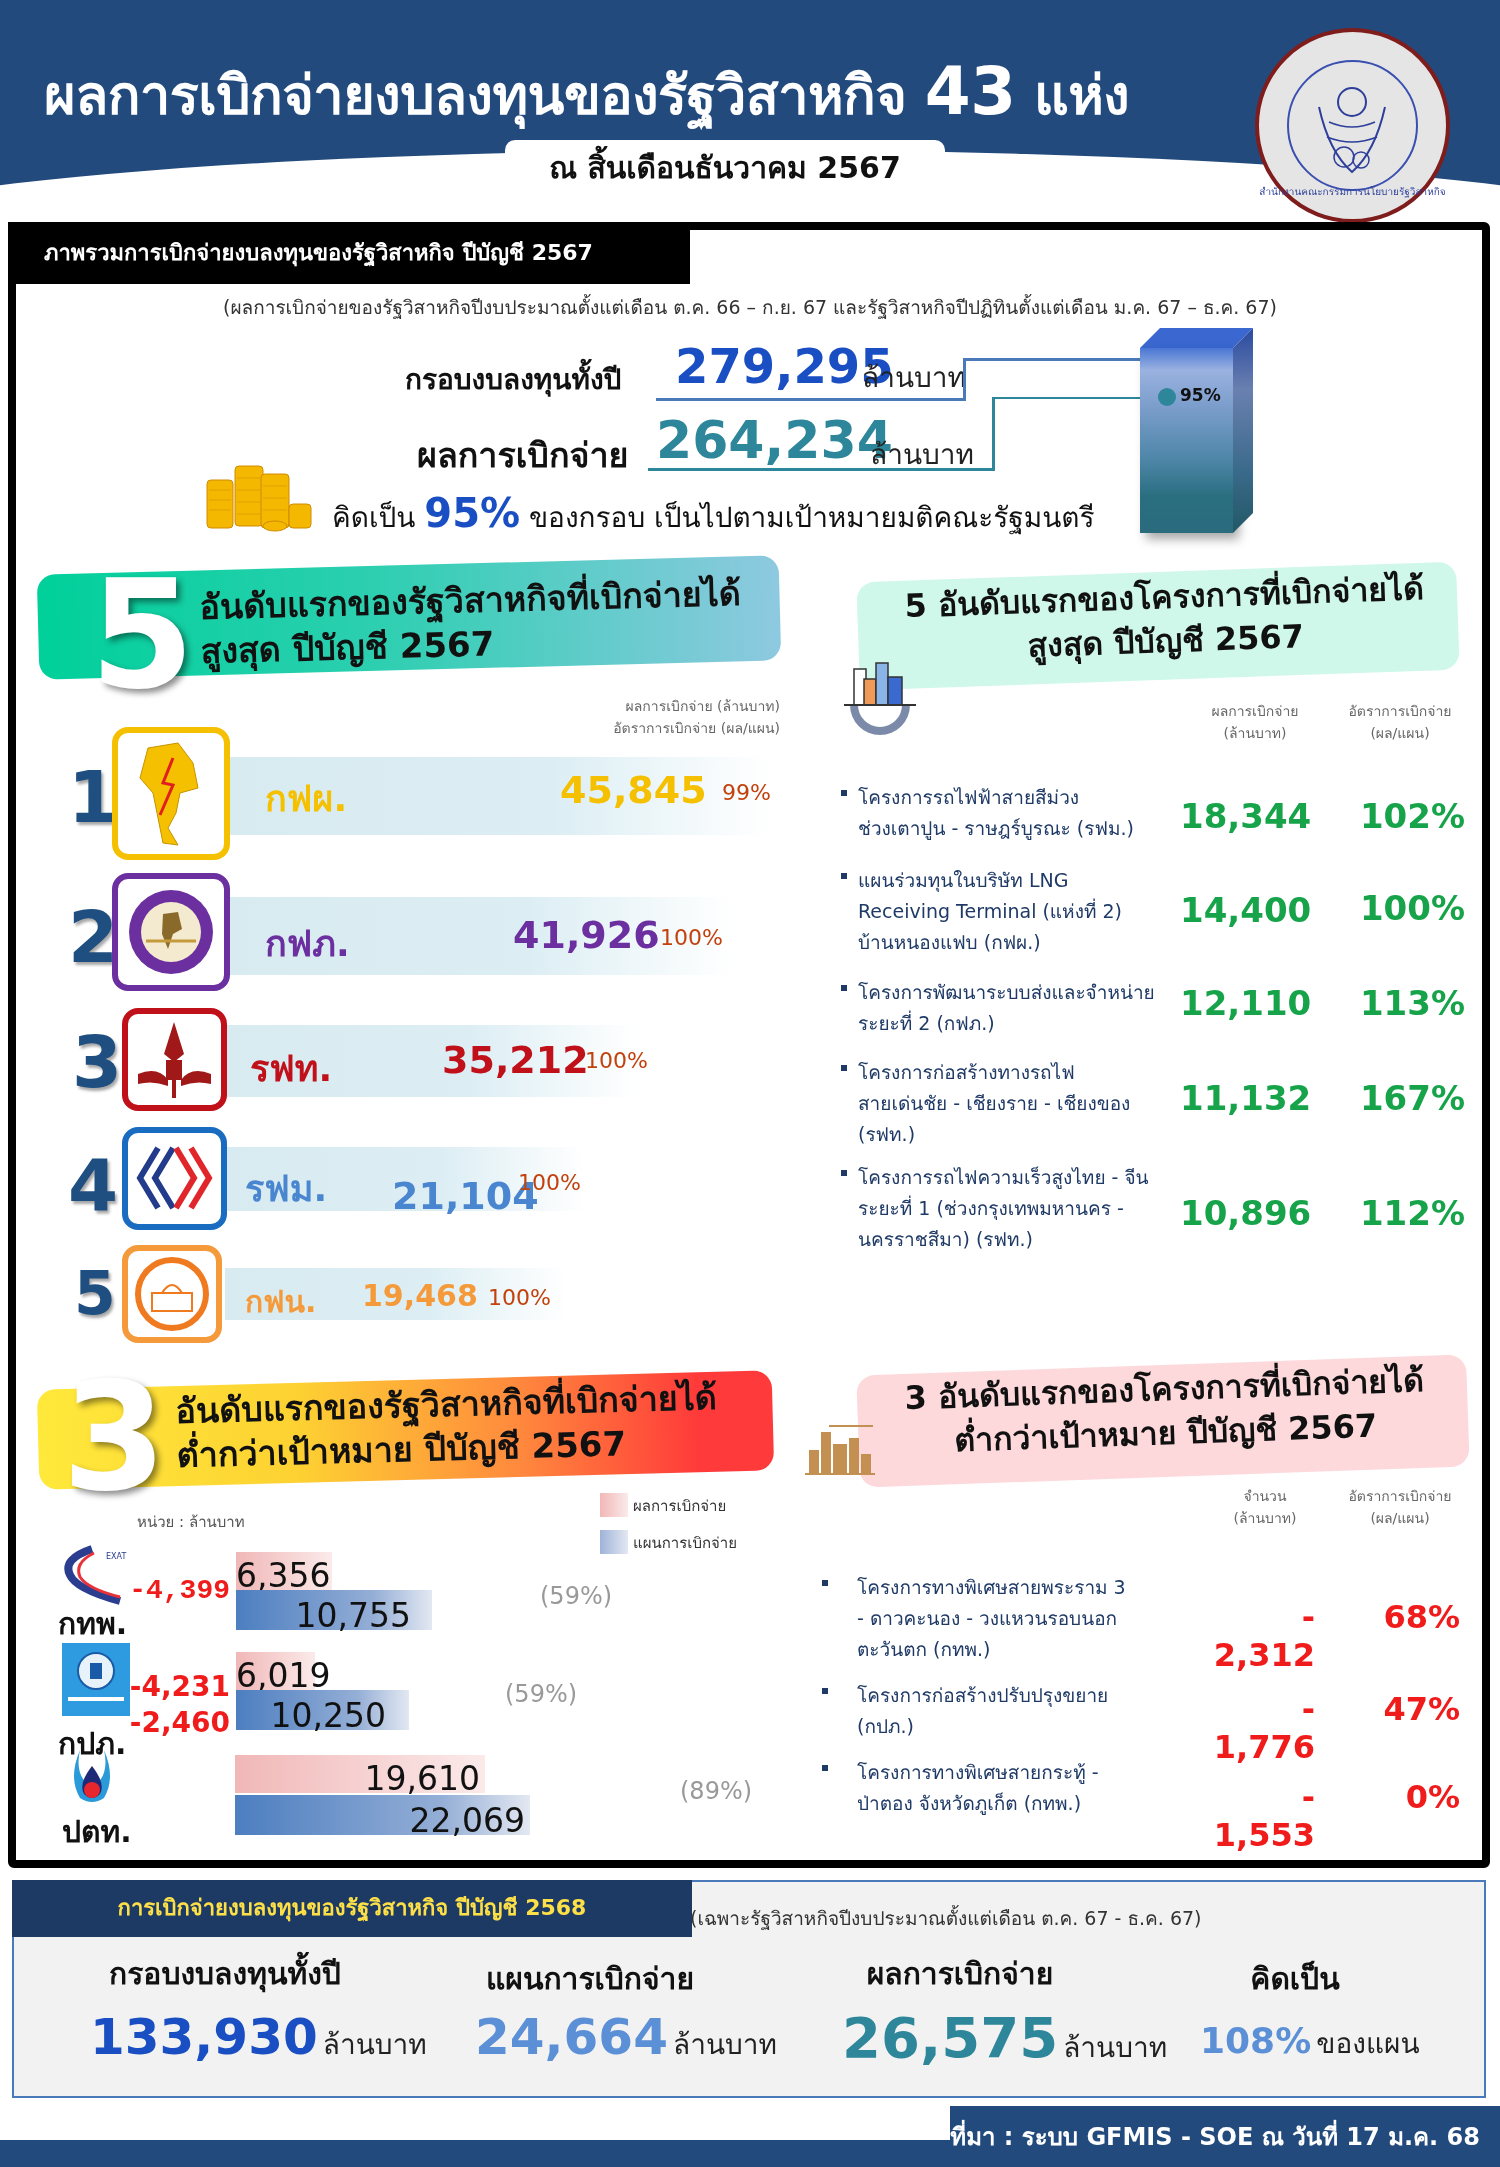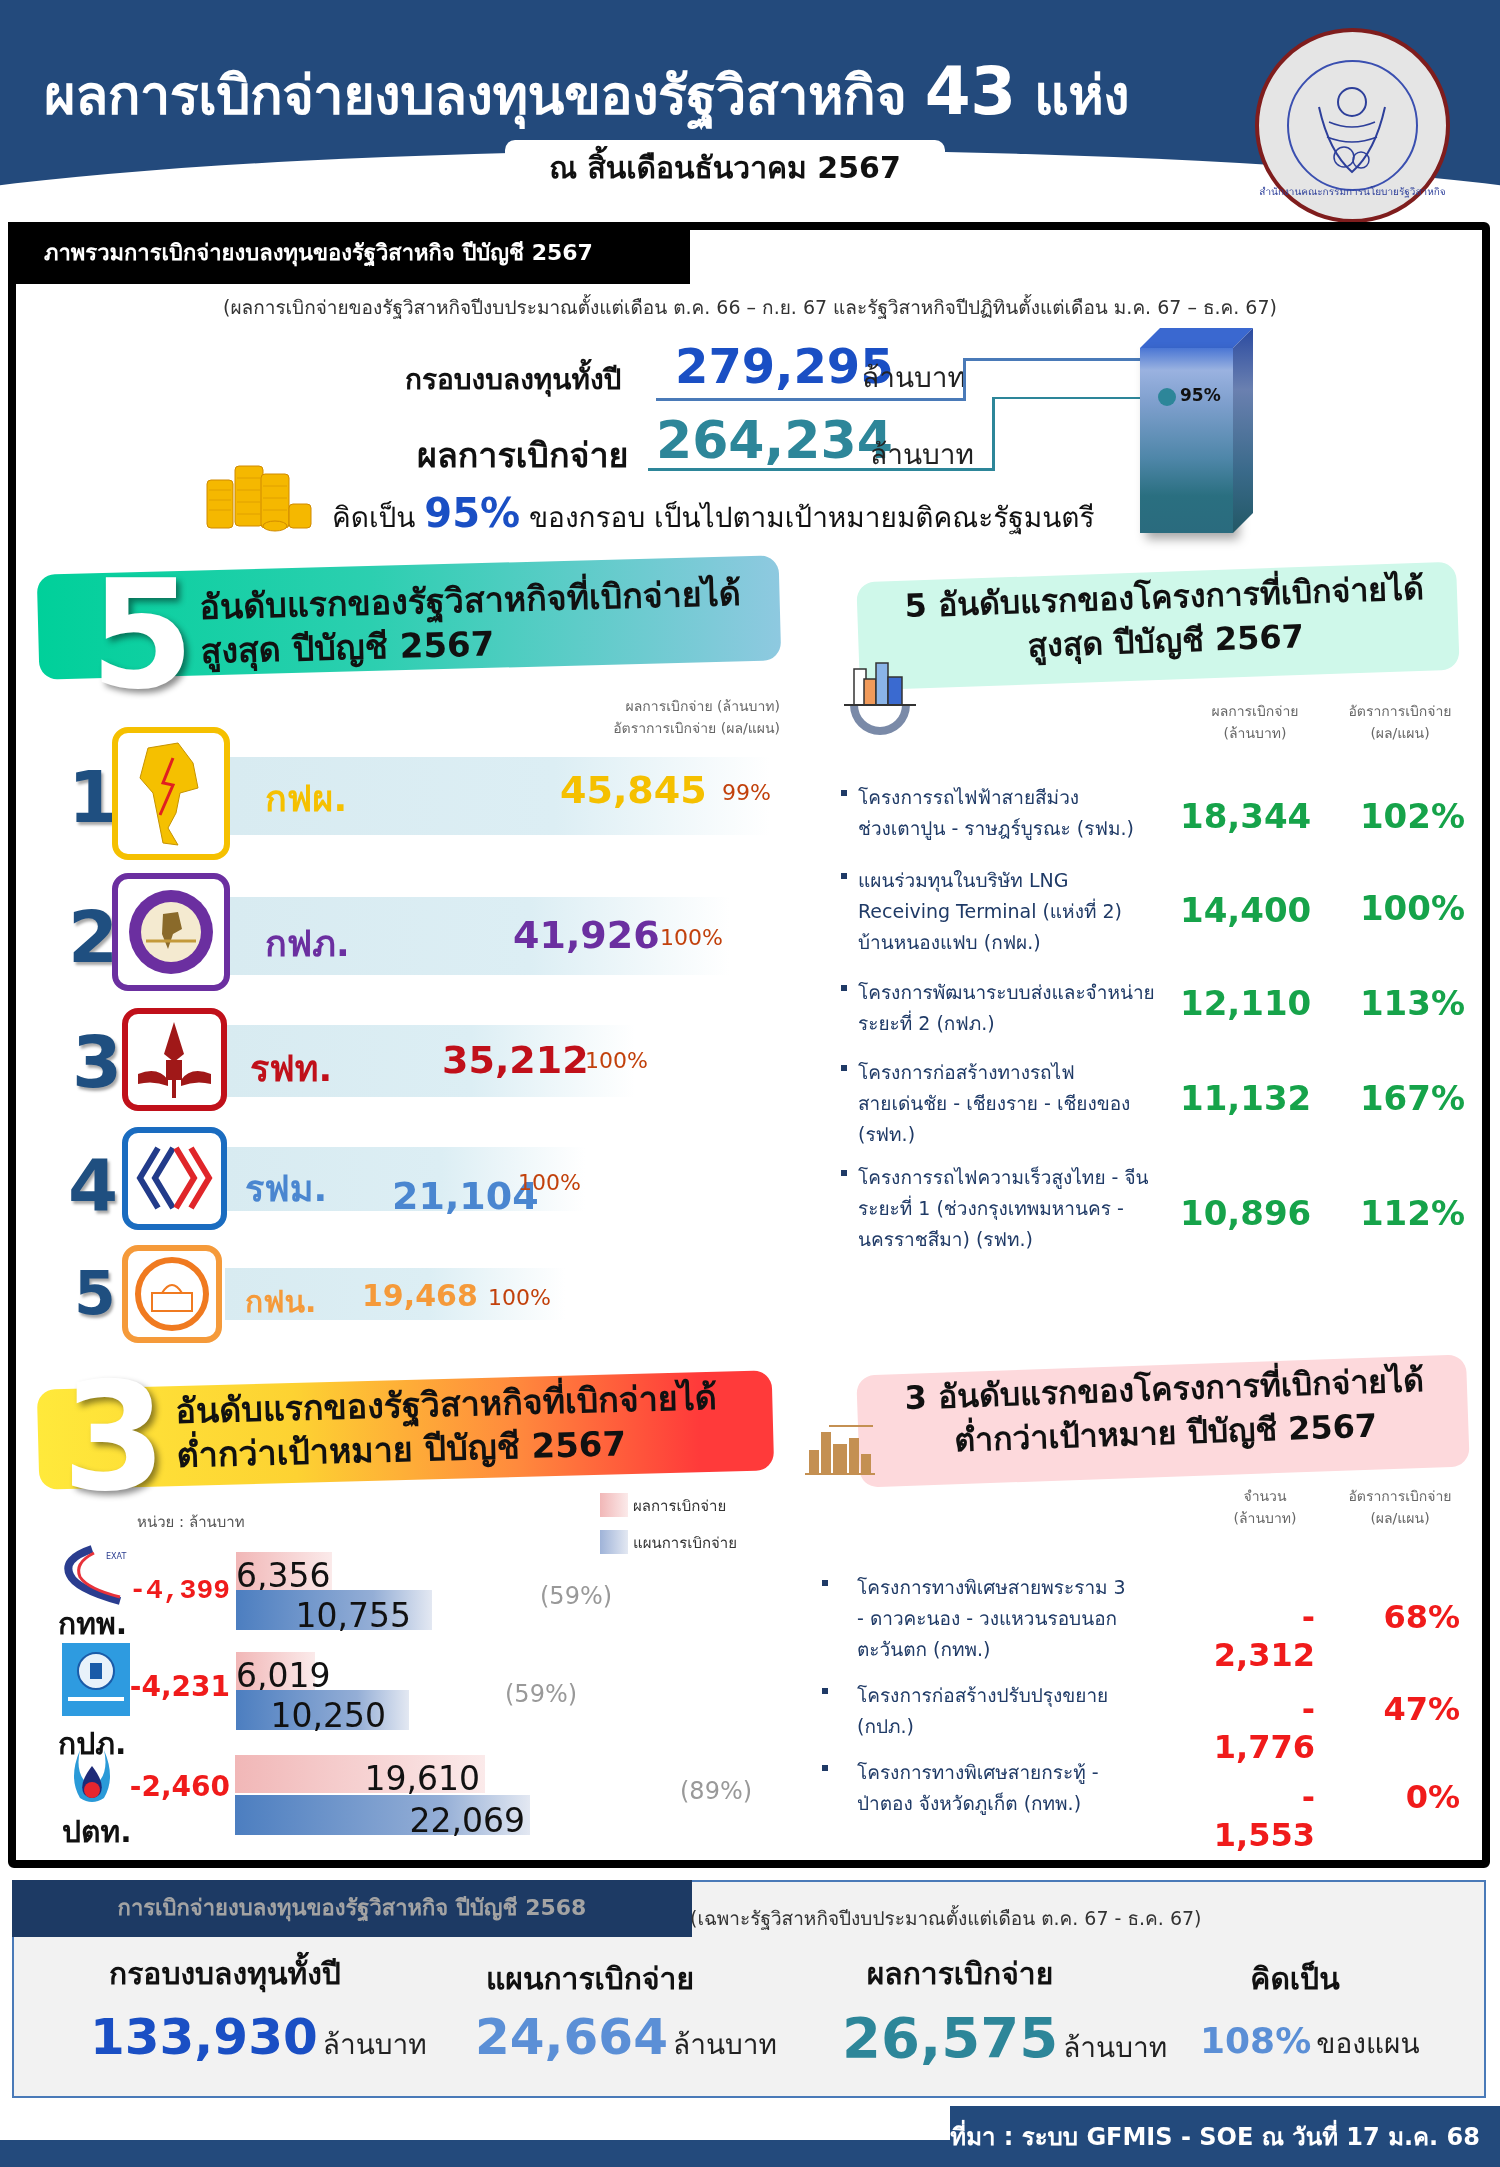--- a/index.html
+++ b/index.html
@@ -85,21 +85,21 @@
   .paren-pct { font-size: 24px; color: #999; }
   .short-name { font-size: 30px; font-weight: bold; color: #111; }
 
   .hdr-bot3-right { left: 858px; top: 1365px; width: 610px; height: 112px; background: #fdd9dc; border-radius: 18px; transform: rotate(-2deg); }
   .hdr-bot3-right-text { left: 880px; top: 1367px; width: 570px; text-align: center; transform: rotate(-2deg); font-size: 32px; }
   .build-icon { left: 805px; top: 1420px; width: 70px; height: 55px; }
   .neg-val { font-size: 32px; font-weight: bold; color: #f01b1b; text-align: right; }
 
   
   .box68 { left: 12px; top: 1880px; width: 1474px; height: 218px; background: #f2f2f2; border: 2px solid #4a7ab8; }
-  .box68-tab { left: 12px; top: 1880px; width: 680px; height: 57px; background: #1d3a64; color: #a3a3a3; font-size: 22px; font-weight: bold; text-align: center; line-height: 55px; }
+  .box68-tab { left: 12px; top: 1880px; width: 680px; height: 57px; background: #1d3a64; color: #fde047; font-size: 22px; font-weight: bold; text-align: center; line-height: 55px; }
   .box68-note { left: 690px; top: 1903px; font-size: 19px; color: #333; }
   .b68-head { font-size: 30px; font-weight: bold; color: #111; text-align: center; }
   .b68-val { font-size: 50px; font-weight: bold; }
   .b68-unit { font-size: 28px; color: #222; }
 
   .footer-bar { left: 0; top: 2140px; width: 1500px; height: 27px; background: #234a7c; }
   .footer-tab { left: 950px; top: 2106px; width: 550px; height: 61px; background: #234a7c; color: #fff; font-size: 24px; font-weight: bold; text-align: right; padding-right: 20px; line-height: 62px; }
 </style>
 </head>
 <body>
@@ -385,21 +385,21 @@
 
 <div>
   <div class="abs" style="left:70px;top:1748px;width:45px;height:60px;">
     <svg width="45" height="60" viewBox="0 0 45 60">
       <path d="M10 2 Q-2 30 10 50 Q22 58 34 50 Q46 30 34 2 Q40 28 22 40 Q4 28 10 2 Z" fill="#2a9ad8"></path>
       <path d="M22 18 Q8 36 14 46 Q22 54 30 46 Q36 36 22 18 Z" fill="#1e2a78"></path>
       <circle cx="22" cy="42" r="8" fill="#e8262e"></circle>
     </svg>
   </div>
   <div class="abs short-name" style="left:62px;top:1808px;">ปตท.</div>
-  <div class="abs gap-val" style="left:100px;top:1770px;width:130px;">-2,460</div>
+  <div class="abs gap-val" style="left:100px;top:1706px;width:130px;">-2,460</div>
   <div class="abs bar-red" style="left:235px;top:1755px;width:250px;"></div>
   <div class="abs bar-label" style="left:235px;top:1759px;width:245px;">19,610</div>
   <div class="abs bar-blue" style="left:235px;top:1795px;width:295px;"></div>
   <div class="abs bar-label" style="left:235px;top:1801px;width:290px;">22,069</div>
   <div class="abs paren-pct" style="left:680px;top:1777px;">(89%)</div>
 </div>
 
 <div class="abs hdr-bot3-right"></div>
 <div class="abs hdr-text hdr-bot3-right-text">
   <div>3 อันดับแรกของโครงการที่เบิกจ่ายได้</div>

